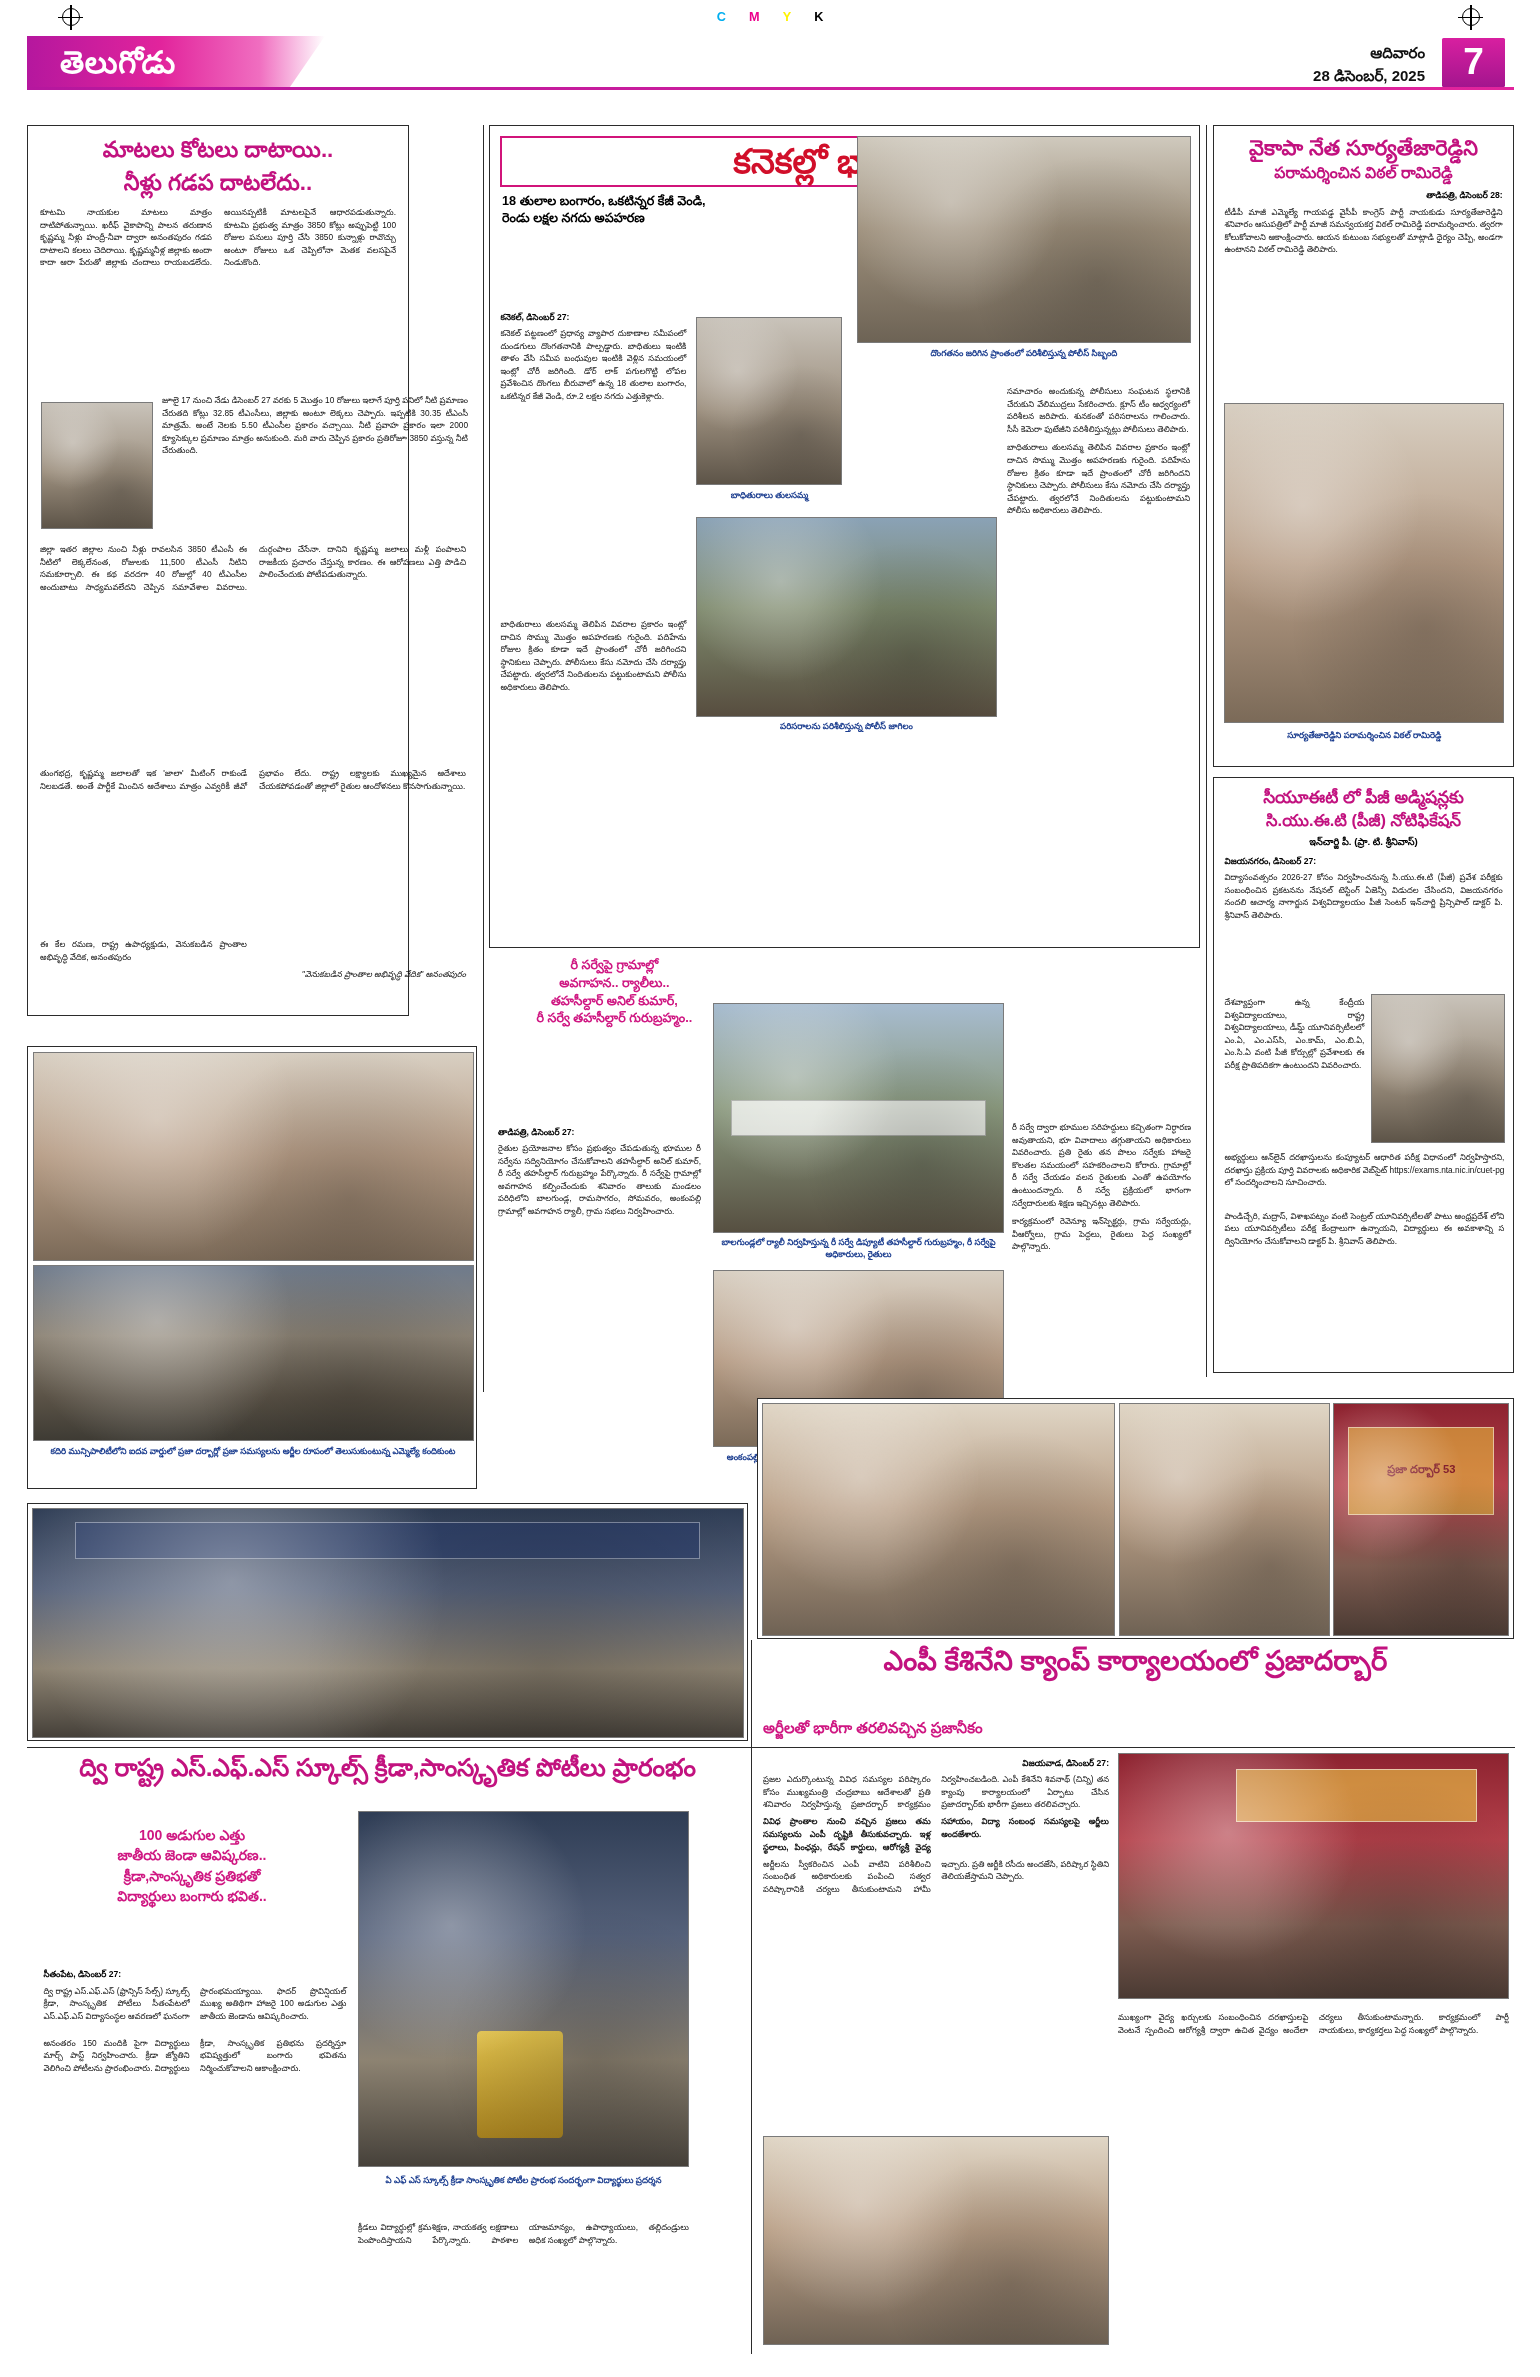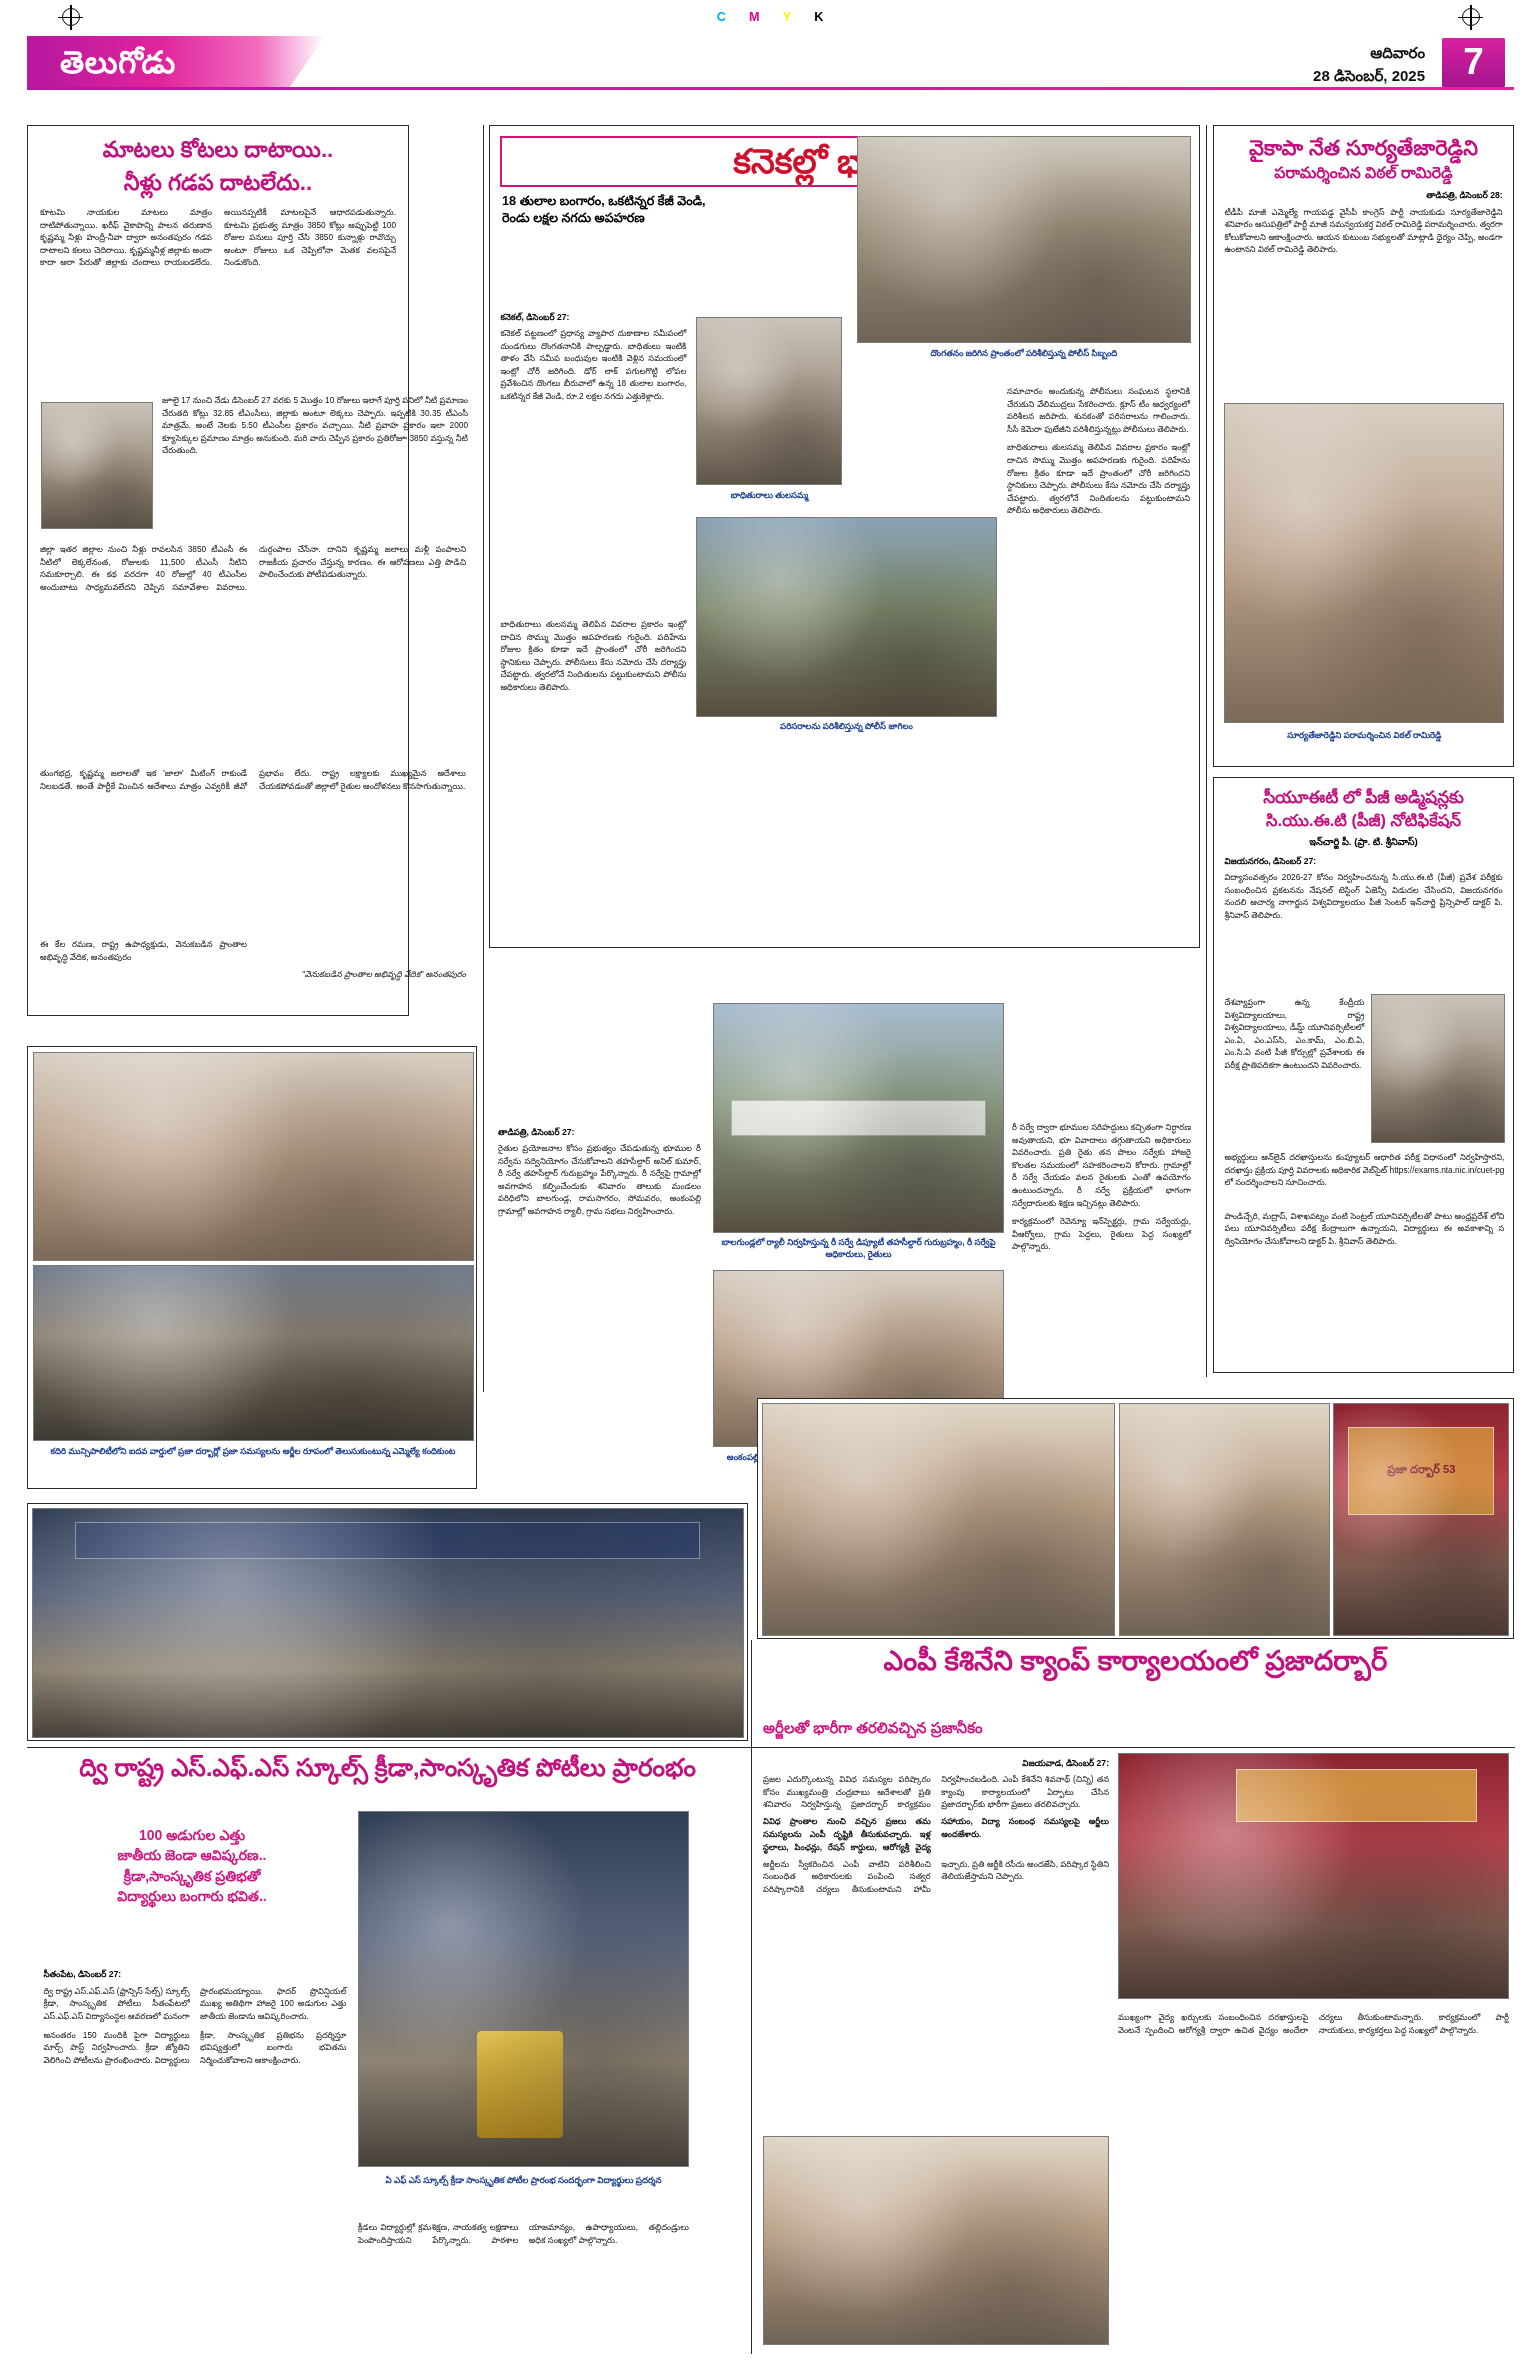--- a/index.html
+++ b/index.html
@@ -170,20 +170,24 @@
     <div style="position:absolute; left:10.4px; top:218px; width:140px;">
       <div class="body-text tel">దేశవ్యాప్తంగా ఉన్న కేంద్రీయ విశ్వవిద్యాలయాలు, రాష్ట్ర విశ్వవిద్యాలయాలు, డీమ్డ్ యూనివర్సిటీలలో ఎం.ఏ, ఎం.ఎస్‌సి, ఎం.కామ్, ఎం.బి.ఏ, ఎం.సి.ఏ వంటి పీజీ కోర్సుల్లో ప్రవేశాలకు ఈ పరీక్ష ప్రాతిపదికగా ఉంటుందని వివరించారు.</div>
     </div>
     <div style="position:absolute; left:10.4px; top:373px; width:280px;">
       <div class="body-text tel">అభ్యర్థులు ఆన్‌లైన్ దరఖాస్తులను కంప్యూటర్ ఆధారిత పరీక్ష విధానంలో నిర్వహిస్తారని, దరఖాస్తు ప్రక్రియ పూర్తి వివరాలకు అధికారిక వెబ్‌సైట్ https://exams.nta.nic.in/cuet-pg లో సందర్శించాలని సూచించారు.</div>
       <div class="body-text tel" style="margin-top:21px; word-break:break-all;">పాండిచ్చేరి, మద్రాస్, విశాఖపట్నం వంటి సెంట్రల్ యూనివర్సిటీలతో పాటు ఆంధ్రప్రదేశ్ లోని పలు యూనివర్సిటీలు పరీక్ష కేంద్రాలుగా ఉన్నాయని, విద్యార్థులు ఈ అవకాశాన్ని సద్వినియోగం చేసుకోవాలని డాక్టర్ పి. శ్రీనివాస్ తెలిపారు.</div>
     </div>
   </div>
 
   <div class="box" style="left:489px; top:957px; width:711px; height:429px; border:none;">
+    <div class="tel pinkhdl" style="font-size:12.7px; white-space:pre-line; line-height:1.4; width:224px; margin-left:13.4px;">రీ సర్వేపై గ్రామాల్లో
+అవగాహన.. ర్యాలీలు..
+తహసీల్దార్ అనిల్ కుమార్,
+రీ సర్వే తహసీల్దార్ గురుబ్రహ్మం..</div>
 
     <div style="position:absolute; left:9px; top:170px; width:203px;">
       <div class="dateline tel">తాడిపత్రి, డిసెంబర్ 27:</div>
       <div class="body-text tel" style="margin-top:3px;">రైతుల ప్రయోజనాల కోసం ప్రభుత్వం చేపడుతున్న భూముల రీ సర్వేను సద్వినియోగం చేసుకోవాలని తహసీల్దార్ అనిల్ కుమార్, రీ సర్వే తహసీల్దార్ గురుబ్రహ్మం పేర్కొన్నారు. రీ సర్వేపై గ్రామాల్లో అవగాహన కల్పించేందుకు శనివారం తాలుకు మండలం పరిధిలోని బాలగుండ్ల, రామసాగరం, సోమవరం, అంకంపల్లి గ్రామాల్లో అవగాహన ర్యాలీ, గ్రామ సభలు నిర్వహించారు.</div>
     </div>
 
     <div class="photo p-rally" style="position:absolute; left:224px; top:46px; width:291px; height:230px;">
       <div class="pill-banner"></div>
     </div>
     <div class="caption tel" style="position:absolute; left:224px; top:280px; width:291px;">బాలగుండ్లలో ర్యాలీ నిర్వహిస్తున్న రీ సర్వే డిప్యూటీ తహసీల్దార్ గురుబ్రహ్మం, రీ సర్వేపై అధికారులు, రైతులు</div>
@@ -229,21 +233,21 @@
     <div class="hdl tel" style="font-size:24.6px; line-height:1.2; margin:0 7.5px;">ద్వి రాష్ట్ర ఎస్.ఎఫ్.ఎస్ స్కూల్స్ క్రీడా,సాంస్కృతిక పోటీలు ప్రారంభం</div>
 
     <div class="tel pinkhdl" style="position:absolute; left:27px; top:72px; width:276px; font-size:14px; white-space:pre-line; line-height:1.45;">100 అడుగుల ఎత్తు
 జాతీయ జెండా ఆవిష్కరణ..
 క్రీడా,సాంస్కృతిక ప్రతిభతో
 విద్యార్థులు బంగారు భవిత..</div>
 
     <div style="position:absolute; left:16.4px; top:216px; width:303px;">
       <div class="dateline tel">సీతంపేట, డిసెంబర్ 27:</div>
       <div class="body-text tel" style="margin-top:3.7px; column-count:2; column-gap:10.4px;">ద్వి రాష్ట్ర ఎస్.ఎఫ్.ఎస్ (ఫ్రాన్సిస్ సేల్స్) స్కూల్స్ క్రీడా, సాంస్కృతిక పోటీలు సీతంపేటలో ఎస్.ఎఫ్.ఎస్ విద్యాసంస్థల ఆవరణలో ఘనంగా ప్రారంభమయ్యాయి. ఫాదర్ ప్రొవిన్షియల్ ముఖ్య అతిథిగా హాజరై 100 అడుగుల ఎత్తు జాతీయ జెండాను ఆవిష్కరించారు.</div>
-      <div class="body-text tel" style="margin-top:6px; column-count:2; column-gap:10.4px;">అనంతరం 150 మందికి పైగా విద్యార్థులు మార్చ్ పాస్ట్ నిర్వహించారు. క్రీడా జ్యోతిని వెలిగించి పోటీలను ప్రారంభించారు. విద్యార్థులు క్రీడా, సాంస్కృతిక ప్రతిభను ప్రదర్శిస్తూ భవిష్యత్తులో బంగారు భవితను నిర్మించుకోవాలని ఆకాంక్షించారు.</div>
+      <div class="body-text tel" style="margin-top:14px; column-count:2; column-gap:10.4px;">అనంతరం 150 మందికి పైగా విద్యార్థులు మార్చ్ పాస్ట్ నిర్వహించారు. క్రీడా జ్యోతిని వెలిగించి పోటీలను ప్రారంభించారు. విద్యార్థులు క్రీడా, సాంస్కృతిక ప్రతిభను ప్రదర్శిస్తూ భవిష్యత్తులో బంగారు భవితను నిర్మించుకోవాలని ఆకాంక్షించారు.</div>
     </div>
 
     <div class="photo p-stage" style="position:absolute; left:331px; top:58px; width:331px; height:356px;">
       <div style="position:absolute; left:36%; top:62%; width:26%; height:30%; background:linear-gradient(180deg,#e9c84f,#a5801f); border-radius:4.5px;"></div>
     </div>
     <div class="caption tel" style="position:absolute; left:331px; top:422px; width:331px;">ఏ ఎఫ్ ఎస్ స్కూల్స్ క్రీడా సాంస్కృతిక పోటీల ప్రారంభ సందర్భంగా విద్యార్థులు ప్రదర్శన</div>
 
     <div style="position:absolute; left:331px; top:468px; width:331px;">
       <div class="body-text tel" style="column-count:2; column-gap:10.4px;">క్రీడలు విద్యార్థుల్లో క్రమశిక్షణ, నాయకత్వ లక్షణాలు పెంపొందిస్తాయని పేర్కొన్నారు. పాఠశాల యాజమాన్యం, ఉపాధ్యాయులు, తల్లిదండ్రులు అధిక సంఖ్యలో పాల్గొన్నారు.</div>
     </div>

